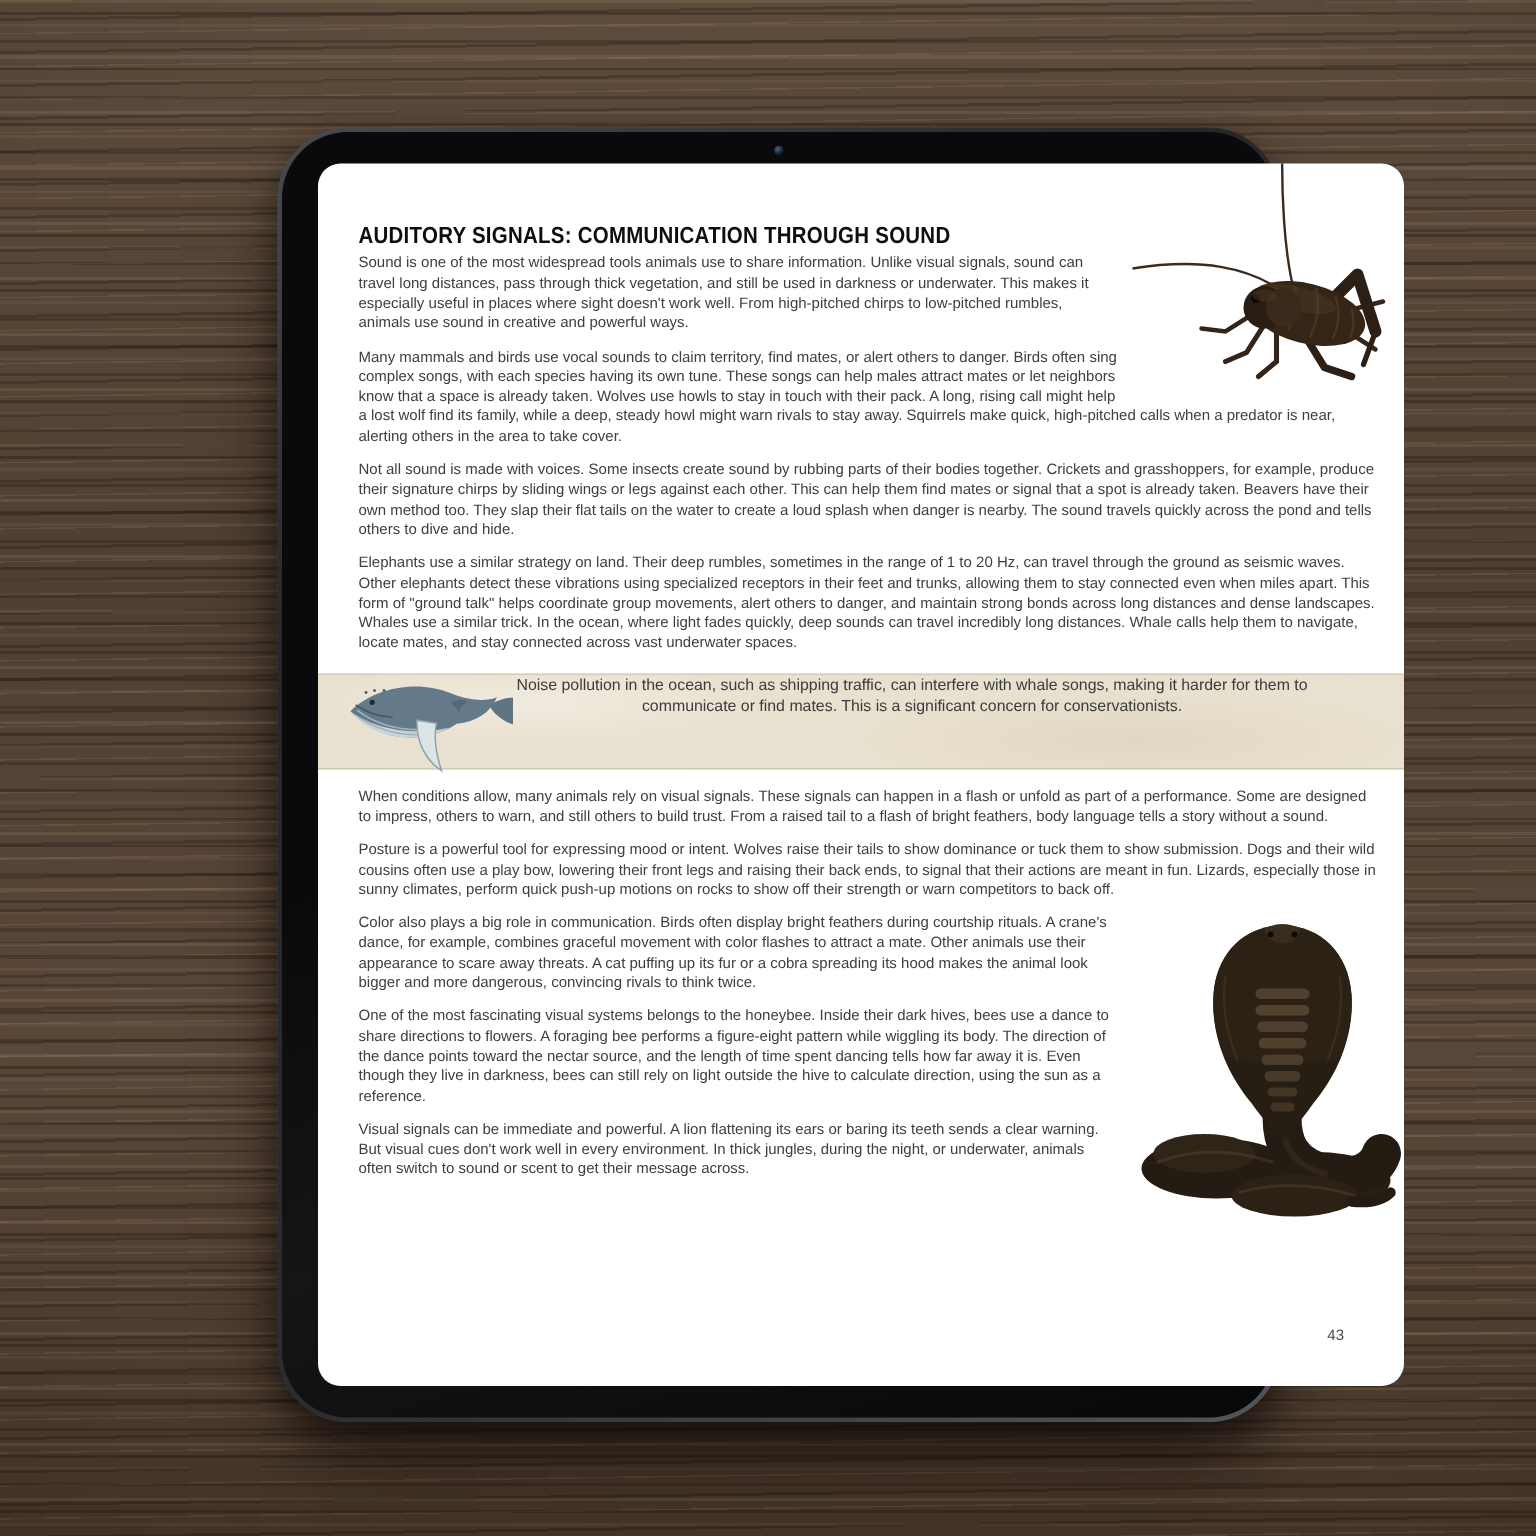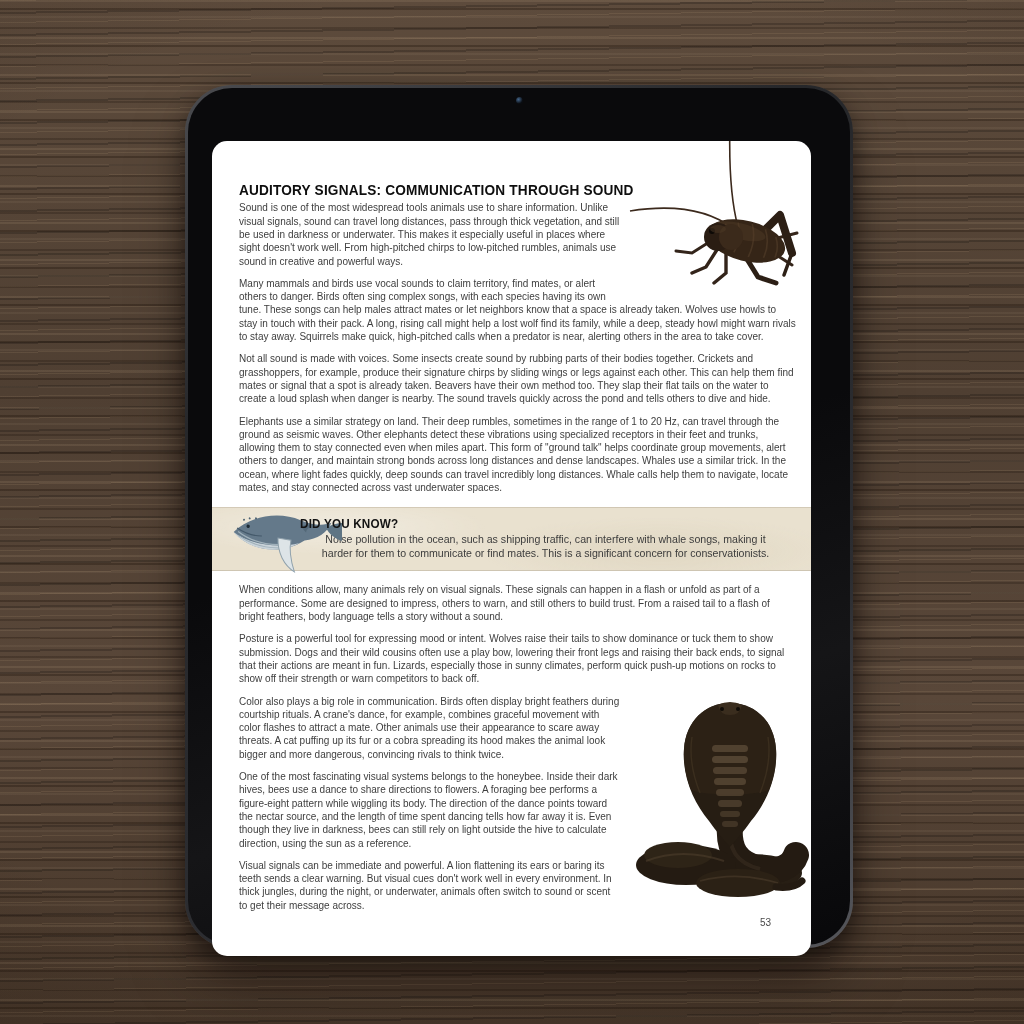--- a/index.html
+++ b/index.html
@@ -32,22 +32,22 @@
   .bezel{
     position:absolute;inset:3px;border-radius:44px;
     background:linear-gradient(162deg,#0a0a0c 48%,#151517 72%,#08080a);
   }
   .camera{
     position:absolute;left:50%;top:9px;width:7px;height:7px;margin-left:-3px;
     border-radius:50%;
     background:radial-gradient(circle at 35% 35%,#44658a,#0a0d12 65%);
   }
   .screen{
-    position:absolute;left:24px;top:21px;width:599px;height:815px;
-    background:#ffffff;border-radius:15px;overflow:hidden;margin-top:32px;
+    position:absolute;left:24px;top:21px;width:724px;height:815px;
+    background:#ffffff;border-radius:15px;overflow:hidden;
   }
   
   .content{
     position:absolute;inset:0;
     padding:40px 15px 0 27px;
     box-sizing:border-box;
     color:#3e3e3e;
   }
   h2{
     margin:0 0 3px 0;color:#0e0e0e;font-size:15.5px;line-height:1.12;
@@ -156,21 +156,20 @@
 
                   <circle cx="20" cy="42" r="1.7" fill="#1d2a33"></circle>
                   <path d="M10,47 q14,4 26,0" fill="none" stroke="#44596a" stroke-width="1.1"></path>
 
                   <circle cx="14" cy="37" r="1" fill="#4c6171"></circle>
                   <circle cx="19" cy="34" r="1" fill="#4c6171"></circle>
                   <circle cx="25" cy="32" r="1" fill="#4c6171"></circle>
                 </g>
               </svg>
             </div>
-            <h3><span>DID YOU KNOW?</span></h3>
             <p>Noise pollution in the ocean, such as shipping traffic, can interfere with whale songs, making it harder for them to communicate or find mates. This is a significant concern for conservationists.</p>
           </aside>
 
           <section>
             <p class="body">When conditions allow, many animals rely on visual signals. These signals can happen in a flash or unfold as part of a performance. Some are designed to impress, others to warn, and still others to build trust. From a raised tail to a flash of bright feathers, body language tells a story without a sound.</p>
             <p class="body">Posture is a powerful tool for expressing mood or intent. Wolves raise their tails to show dominance or tuck them to show submission. Dogs and their wild cousins often use a play bow, lowering their front legs and raising their back ends, to signal that their actions are meant in fun. Lizards, especially those in sunny climates, perform quick push-up motions on rocks to show off their strength or warn competitors to back off.</p>
             <div class="float-img cobra-box">
               <svg width="172" height="198" viewBox="0 0 172 198" style="overflow:visible">
 
                 <ellipse cx="118" cy="176" rx="50" ry="19" fill="#271e14"></ellipse>
@@ -207,18 +206,18 @@
 
                 <path d="M58,40 q-4,26 8,56 M134,40 q4,26 -8,56" fill="none" stroke="#4a3b28" stroke-width="1.4" opacity=".5"></path>
               </svg>
             </div>
             <p class="body">Color also plays a big role in communication. Birds often display bright feathers during courtship rituals. A crane's dance, for example, combines graceful movement with color flashes to attract a mate. Other animals use their appearance to scare away threats. A cat puffing up its fur or a cobra spreading its hood makes the animal look bigger and more dangerous, convincing rivals to think twice.</p>
             <p class="body">One of the most fascinating visual systems belongs to the honeybee. Inside their dark hives, bees use a dance to share directions to flowers. A foraging bee performs a figure-eight pattern while wiggling its body. The direction of the dance points toward the nectar source, and the length of time spent dancing tells how far away it is. Even though they live in darkness, bees can still rely on light outside the hive to calculate direction, using the sun as a reference.</p>
             <p class="body">Visual signals can be immediate and powerful. A lion flattening its ears or baring its teeth sends a clear warning. But visual cues don't work well in every environment. In thick jungles, during the night, or underwater, animals often switch to sound or scent to get their message across.</p>
             <div class="clear"></div>
           </section>
 
-          <div class="page-number">53</div>
+          <div class="page-number">43</div>
         </div>
       </div>
     </div>
   </div>
 </div>
 
 </body></html>

